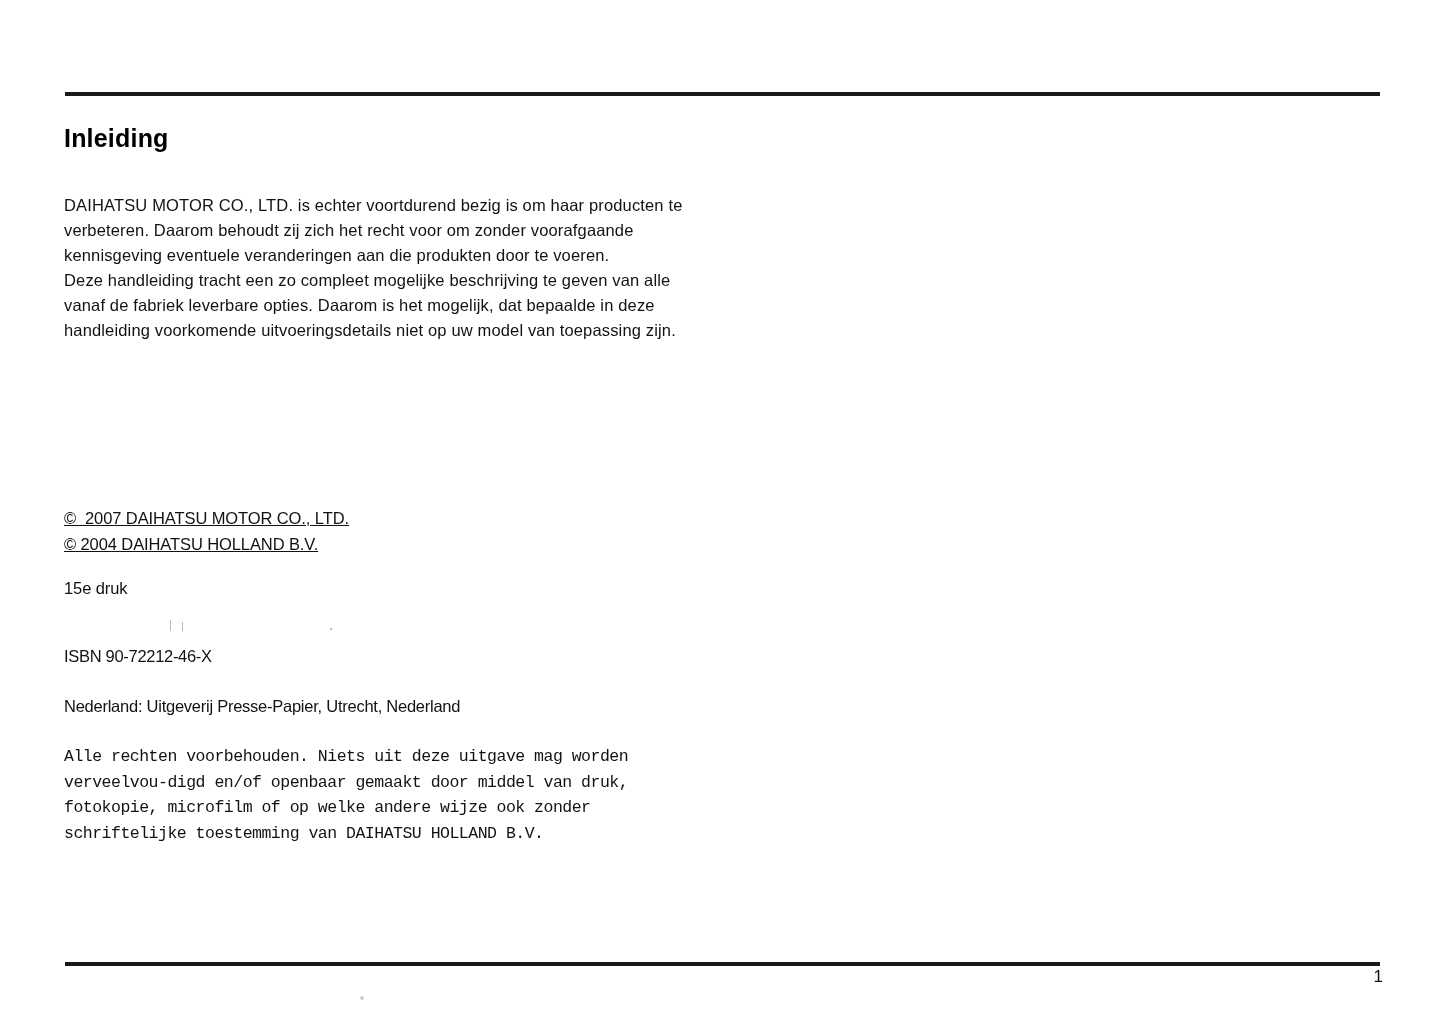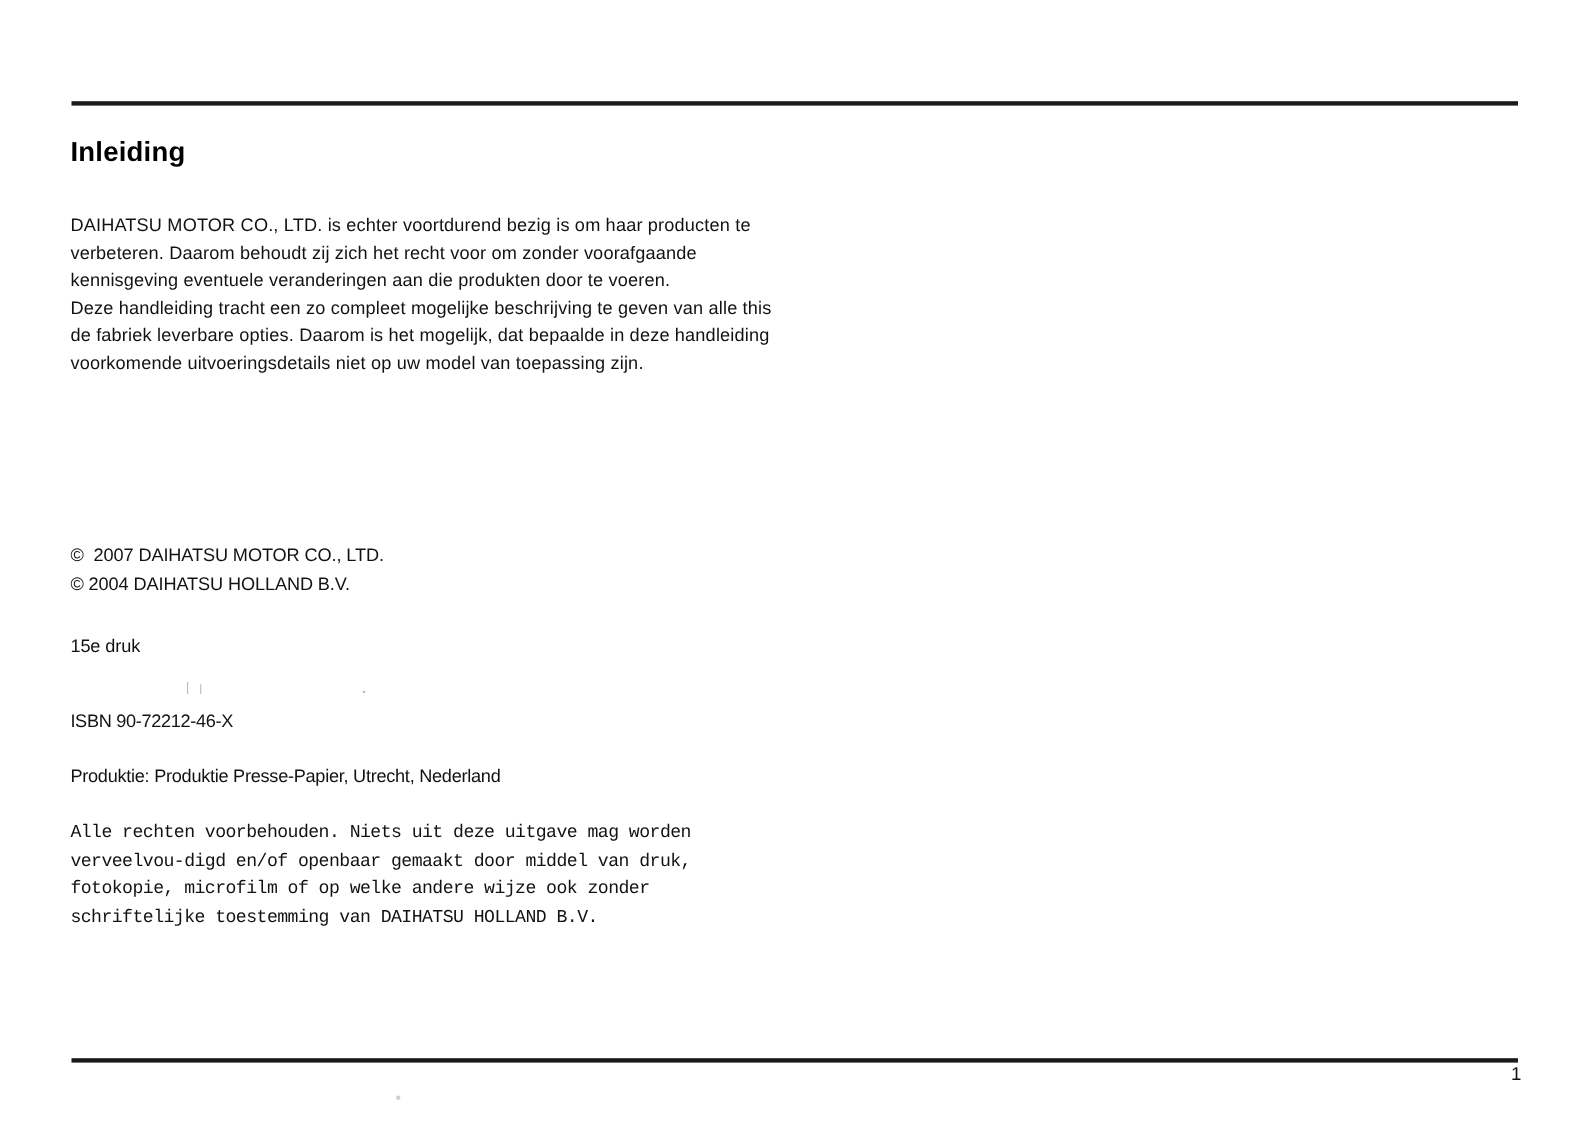--- a/index.html
+++ b/index.html
@@ -64,23 +64,24 @@
     letter-spacing: -0.15px;
   }
 
   .p-main { top: 193px; }
   .p-main p { margin: 0; }
 
   .p-main .tight { letter-spacing: -0.55px; }
   .p-main .loose { letter-spacing: 0.15px; }
 
   .copyright {
-    top: 492px;
+    top: 505px;
     line-height: 26px;
     letter-spacing: -0.1px;
+    text-decoration: underline;
   }
   .copyright div { white-space: pre; }
 
   .edition {
     top: 576px;
     letter-spacing: -0.1px;
   }
 
   .isbn {
     top: 644px;
@@ -127,33 +128,33 @@
 <body>
 
 <div class="page">
 
   <div class="rule-top"></div>
 
   <h1 class="title">Inleiding</h1>
 
   <div class="body-block p-main">
     <p class="loose">DAIHATSU MOTOR CO., LTD. is echter voortdurend bezig is om haar producten te verbeteren. Daarom behoudt zij zich het recht voor om zonder voorafgaande kennisgeving eventuele veranderingen aan die produkten door te voeren.</p>
-    <p class="loose">Deze handleiding tracht een zo compleet mogelijke beschrijving te geven van alle this de fabriek leverbare opties. Daarom is het mogelijk, dat bepaalde in deze handleiding voorkomende uitvoeringsdetails niet op uw model van toepassing zijn.</p>
+    <p class="loose">Deze handleiding tracht een zo compleet mogelijke beschrijving te geven van alle vanaf de fabriek leverbare opties. Daarom is het mogelijk, dat bepaalde in deze handleiding voorkomende uitvoeringsdetails niet op uw model van toepassing zijn.</p>
   </div>
 
   <div class="body-block copyright">
     <div>©  2007 DAIHATSU MOTOR CO., LTD.</div>
     <div>© 2004 DAIHATSU HOLLAND B.V.</div>
   </div>
 
   <div class="body-block edition">15e druk</div>
 
   <div class="body-block isbn">ISBN 90-72212-46-X</div>
 
-  <div class="body-block production">Produktie: Produktie Presse-Papier, Utrecht, Nederland</div>
+  <div class="body-block production">Nederland: Uitgeverij Presse-Papier, Utrecht, Nederland</div>
 
   <div class="body-block rights-nl">Alle rechten voorbehouden. Niets uit deze uitgave mag worden verveelvou-digd en/of openbaar gemaakt door middel van druk, fotokopie, microfilm of op welke andere wijze ook zonder schriftelijke toestemming van DAIHATSU HOLLAND B.V.</div>
 
 
   <div class="rule-bottom"></div>
 
   <div class="page-number">1</div>
 
   <div class="artifact a1"></div>
   <div class="artifact a2"></div>

